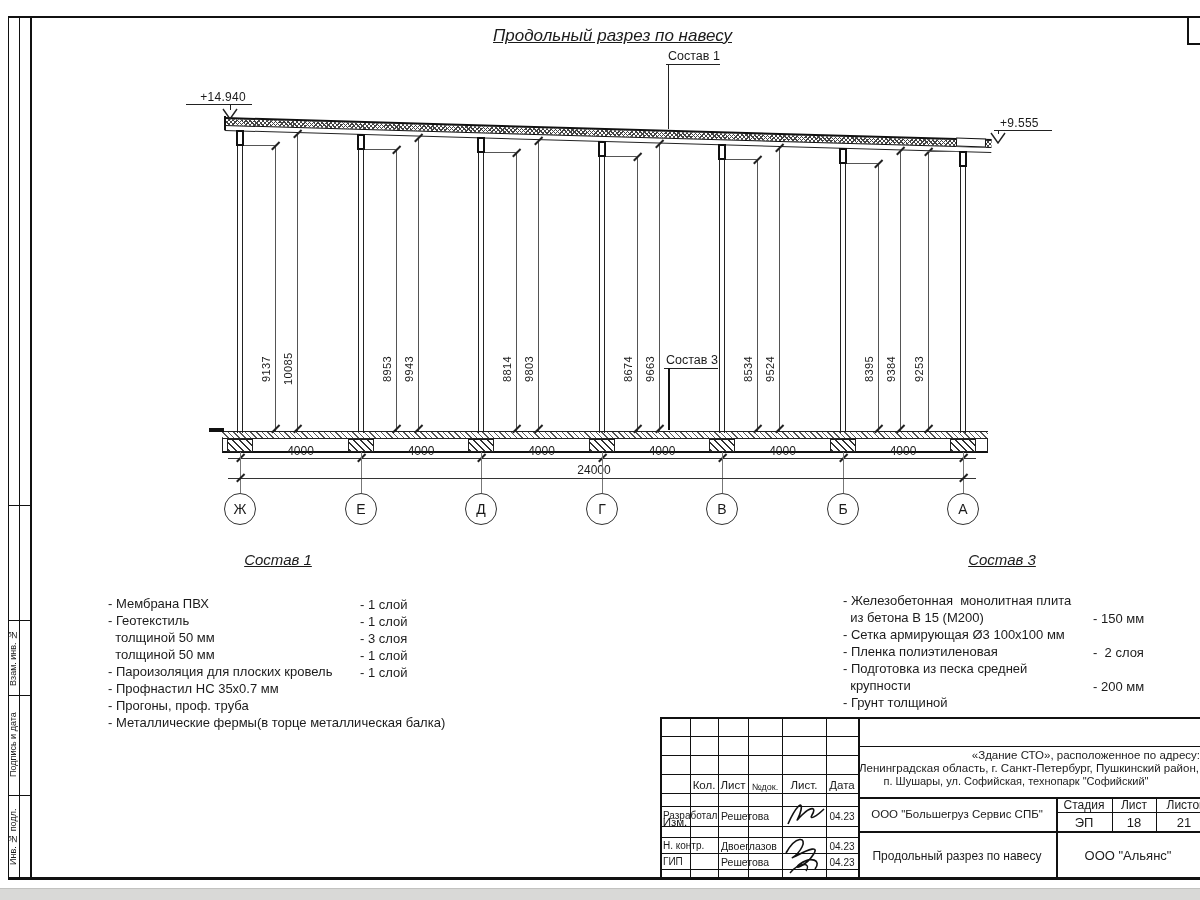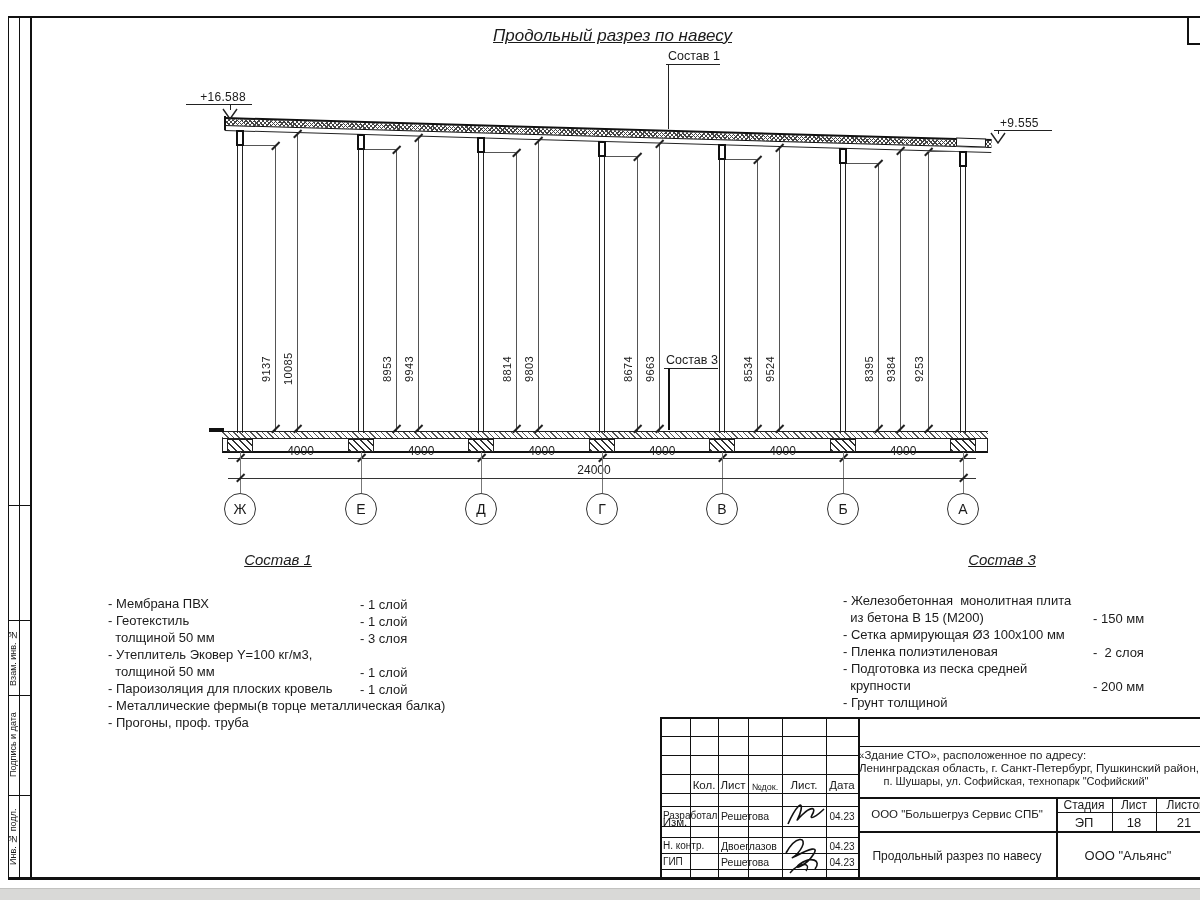--- a/index.html
+++ b/index.html
@@ -27,49 +27,49 @@
 </head>
 <body>
 
 <div id="sheet">
 
   <div class="abs title" style="left:440px;top:26px;width:345px;">Продольный разрез по навесу</div>
 
   <div class="abs callout" style="left:668px;top:49px;width:90px;">Состав 1</div>
   <div class="abs callout" style="left:666px;top:353px;width:90px;">Состав 3</div>
 
-  <div class="abs elev" style="left:184px;top:90px;width:62px;text-align:right;">+16.588</div>
+  <div class="abs elev" style="left:184px;top:90px;width:62px;text-align:right;">+14.940</div>
   <div class="abs elev" style="left:1000px;top:116px;width:56px;">+9.555</div>
 
   <div class="abs dimtxt" style="left:562px;top:463px;width:64px;">24000</div>
 
   <div class="abs sec-title" style="left:218px;top:551px;width:120px;">Состав 1</div>
   <div class="abs" id="sostav1-list" style="left:108px;top:595px;width:420px;">
       <div class="listline"><span>- Мембрана ПВХ</span><span class="listqty" style="left: 252px;">- 1 слой</span></div>
       <div class="listline"><span>- Геотекстиль</span><span class="listqty" style="left: 252px;">- 1 слой</span></div>
       <div class="listline"><span>  толщиной 50 мм</span><span class="listqty" style="left: 252px;">- 3 слоя</span></div>
-      <div class="listline"><span>- Утеплитель Эковер Y=100 кг/м3,</span></div>
       <div class="listline"><span>  толщиной 50 мм</span><span class="listqty" style="left: 252px;">- 1 слой</span></div>
       <div class="listline"><span>- Пароизоляция для плоских кровель</span><span class="listqty" style="left: 252px;">- 1 слой</span></div>
+      <div class="listline"><span>- Профнастил НС 35х0.7 мм</span></div>
+      <div class="listline"><span>- Прогоны, проф. труба</span></div>
       <div class="listline"><span>- Металлические фермы(в торце металлическая балка)</span></div>
-      <div class="listline"><span>- Прогоны, проф. труба</span></div>
     </div>
 
   <div class="abs sec-title" style="left:942px;top:551px;width:120px;">Состав 3</div>
   <div class="abs" id="sostav3-list" style="left:843px;top:592px;width:360px;">
       <div class="listline"><span>- Железобетонная  монолитная плита</span></div>
       <div class="listline"><span>  из бетона В 15 (М200)</span><span class="listqty" style="left: 250px;">- 150 мм</span></div>
       <div class="listline"><span>- Сетка армирующая Ø3 100х100 мм</span></div>
       <div class="listline"><span>- Пленка полиэтиленовая</span><span class="listqty" style="left: 250px;">-  2 слоя</span></div>
       <div class="listline"><span>- Подготовка из песка средней</span></div>
       <div class="listline"><span>  крупности</span><span class="listqty" style="left: 250px;">- 200 мм</span></div>
       <div class="listline"><span>- Грунт толщиной</span></div>
     </div>
 
-  <div class="abs" style="left:858px;top:749px;width:342px;text-align:left;font-size:11.5px;">«Здание СТО», расположенное по адресу:</div>
+  <div class="abs" style="left:858px;top:749px;width:342px;text-align:right;font-size:11.5px;">«Здание СТО», расположенное по адресу:</div>
   <div class="abs" style="left:858px;top:762px;width:342px;text-align:center;font-size:11.5px;">Ленинградская область, г. Санкт-Петербург, Пушкинский район,</div>
   <div class="abs" style="left:858px;top:775px;width:284px;text-align:center;font-size:11px;margin-left:16px;">п. Шушары, ул. Софийская, технопарк "Софийский"</div>
 
   <div class="abs" style="left:660px;top:779px;width:30px;text-align:center;font-size:11.5px;margin-top:37px;">Изм.</div>
   <div class="abs" style="left:690px;top:779px;width:28px;text-align:center;font-size:11.5px;">Кол.</div>
   <div class="abs" style="left:718px;top:779px;width:30px;text-align:center;font-size:11.5px;">Лист</div>
   <div class="abs" style="left:748px;top:782px;width:34px;text-align:center;font-size:9px;">№док.</div>
   <div class="abs" style="left:782px;top:779px;width:44px;text-align:center;font-size:11.5px;">Лист.</div>
   <div class="abs" style="left:826px;top:779px;width:32px;text-align:center;font-size:11.5px;">Дата</div>
 

